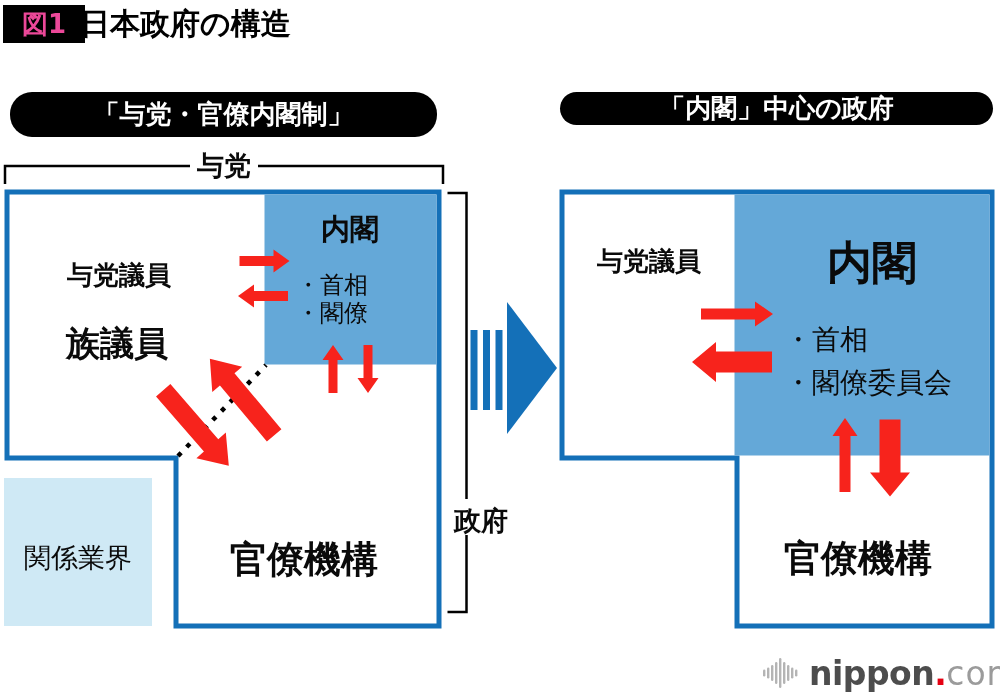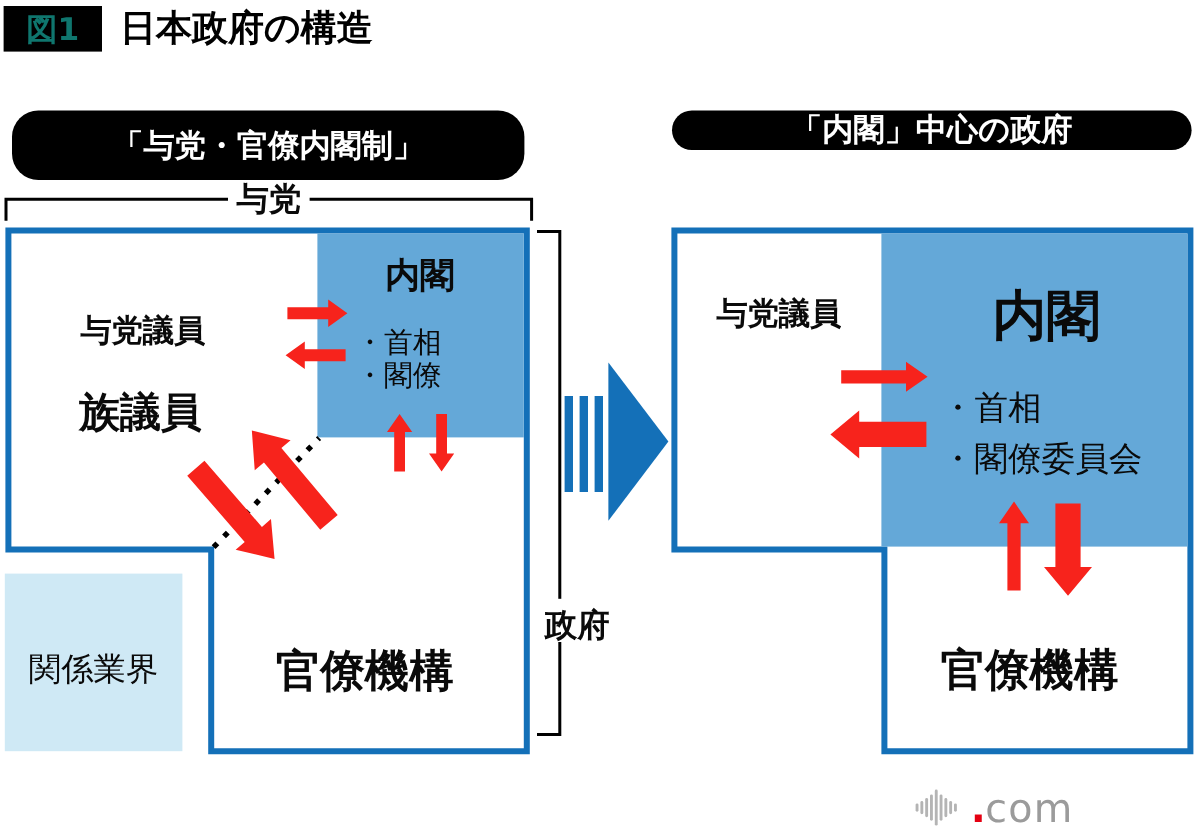--- a/index.html
+++ b/index.html
@@ -11,25 +11,25 @@
     --logo-gray:#4d4d4d;
     --logo-light-gray:#9b9b9b;
     --logo-red:#e50012;
     --bar-gray:#b4b4b4;
   }
   *{margin:0;padding:0;box-sizing:border-box;}
   html,body{width:1000px;height:700px;background:#fff;overflow:hidden;}
   body{font-family:"DejaVu Sans","Liberation Sans",sans-serif;position:relative;}
   .abs{position:absolute;}
   .fig-tag{left:3px;top:5px;width:82px;height:38px;background:var(--pill-black);
-    color:#0f766e;font-size:26px;font-weight:bold;display:flex;align-items:center;justify-content:center;}
-  .fig-title{left:100px;top:5px;height:38px;line-height:38px;font-size:30px;font-weight:bold;color:#000;}
+    color:#ec4899;font-size:26px;font-weight:bold;display:flex;align-items:center;justify-content:center;}
+  .fig-title{left:80px;top:5px;height:38px;line-height:38px;font-size:30px;font-weight:bold;color:#000;}
   .pill{background:var(--pill-black);color:#fff;font-weight:bold;font-size:26px;
     display:flex;align-items:center;justify-content:center;border-radius:22px;}
-  .pill-left{left:10px;top:92px;width:427px;height:58px;}
+  .pill-left{left:10px;top:92px;width:427px;height:45px;}
   .pill-right{left:560px;top:92px;width:433px;height:33px;}
   svg{position:absolute;left:0;top:0;}
   .outline{fill:#fff;stroke:var(--diagram-blue);stroke-width:5;stroke-linejoin:miter;}
   .cab{fill:var(--cabinet-fill);}
   .ind{fill:var(--industry-fill);}
   .red{fill:var(--arrow-red);}
   .bluefill{fill:var(--diagram-blue);}
   .bracket{fill:none;stroke:#000;stroke-width:2.5;}
   .dotted{fill:none;stroke:#000;stroke-width:4.5;stroke-dasharray:4.5 8;}
   .gap{fill:#fff;}
@@ -120,15 +120,16 @@
       <rect x="5" y="16.5" width="2.4" height="11" rx="1.2"></rect>
       <rect x="9" y="14" width="2.4" height="16" rx="1.2"></rect>
       <rect x="13" y="11" width="2.4" height="22" rx="1.2"></rect>
       <rect x="17" y="7" width="2.4" height="30" rx="1.2"></rect>
       <rect x="21" y="11" width="2.4" height="22" rx="1.2"></rect>
       <rect x="25" y="14" width="2.4" height="16" rx="1.2"></rect>
       <rect x="29" y="16.5" width="2.4" height="11" rx="1.2"></rect>
       <rect x="33" y="18.5" width="2.4" height="7" rx="1.2"></rect>
     </g>
   </svg>
+  <span class="logo-text logo-name">nippon</span>
     <span class="logo-text logo-dot">.</span>
     <span class="logo-text logo-tld">com</span>
 </div>
 
 </body></html>

